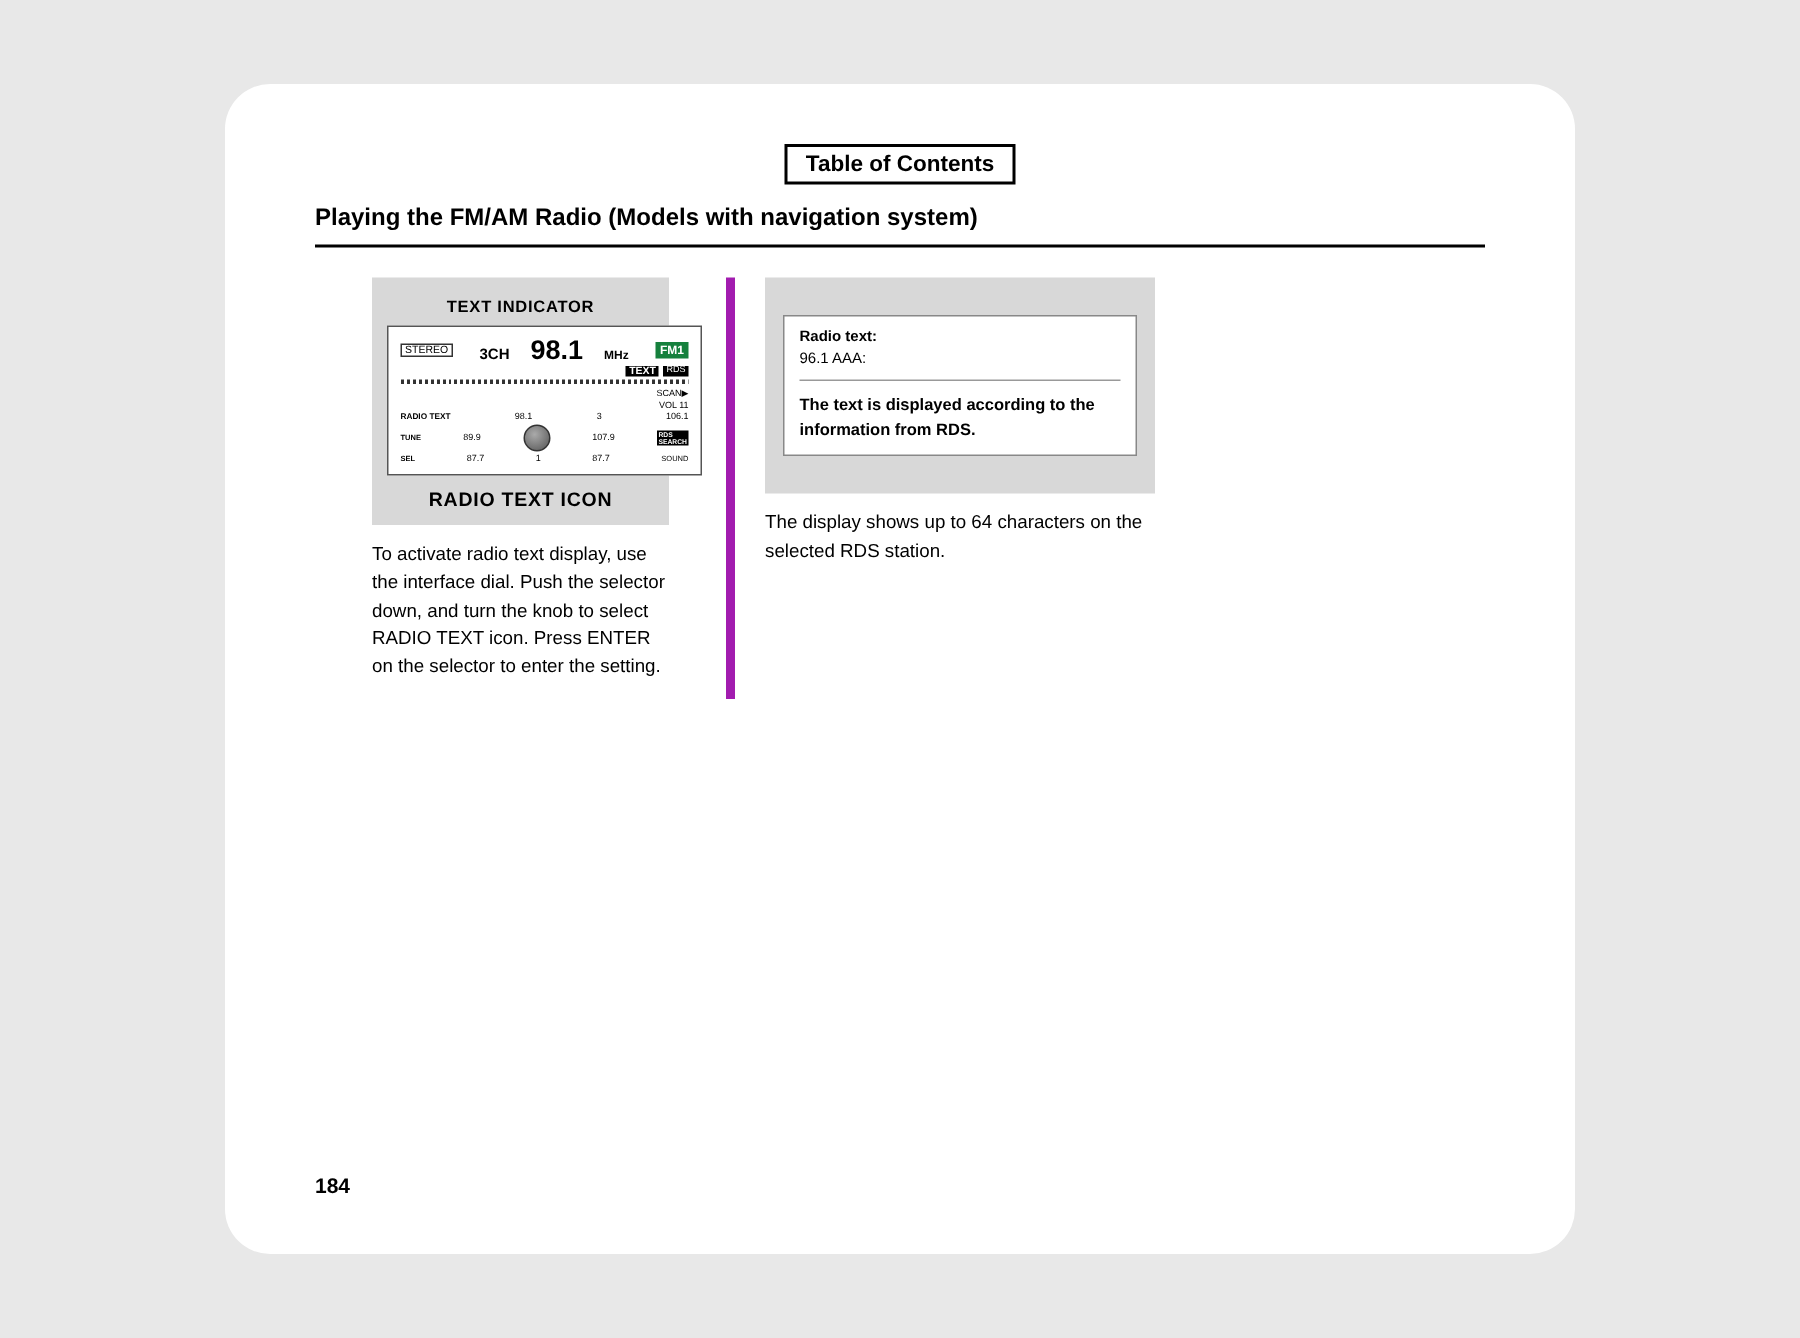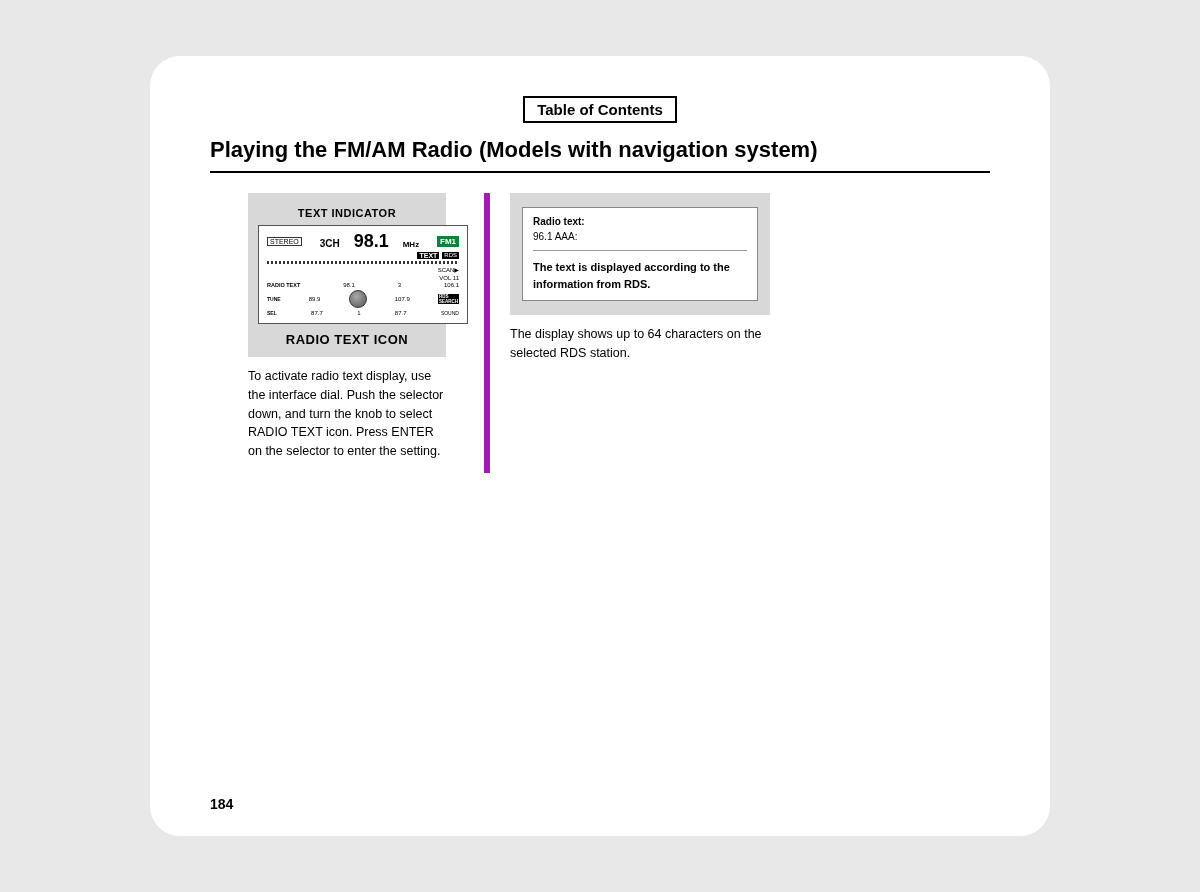--- a/index.html
+++ b/index.html
@@ -22,21 +22,21 @@
     }
     .toc-button {
       display: inline-block;
       border: 2px solid #000;
       padding: 3px 12px;
       font-size: 15px;
       font-weight: bold;
       margin-bottom: 8px;
     }
     .page-title {
-      font-size: 22px;
+      font-size: 16px;
       font-weight: bold;
       border-bottom: 2px solid #000;
       padding-bottom: 8px;
       margin-bottom: 20px;
     }
     .content-area {
       display: flex;
       gap: 0;
       margin-top: 10px;
     }
@@ -176,21 +176,21 @@
     .diagram-label-bottom {
       text-align: center;
       font-size: 13px;
       font-weight: bold;
       margin-top: 8px;
       letter-spacing: 0.5px;
     }
     
     .rds-display-box {
       background: #d8d8d8;
-      padding: 14px 12px;
+      padding: 25px 12px;
       margin-bottom: 10px;
     }
     .rds-screen {
       background: #fff;
       border: 1px solid #888;
       padding: 8px 10px;
     }
     .rds-screen-title {
       font-size: 10px;
       font-weight: bold;
@@ -200,21 +200,21 @@
       font-size: 10px;
       margin-bottom: 6px;
     }
     .rds-message {
       font-size: 11px;
       font-weight: bold;
       line-height: 1.5;
     }
     .page-number {
       position: absolute;
-      bottom: 24px;
+      bottom: 38px;
       left: 60px;
       font-size: 14px;
       font-weight: bold;
     }
     .row-data {
       display: flex;
       justify-content: space-between;
       font-size: 6px;
       margin: 1px 0;
     }

